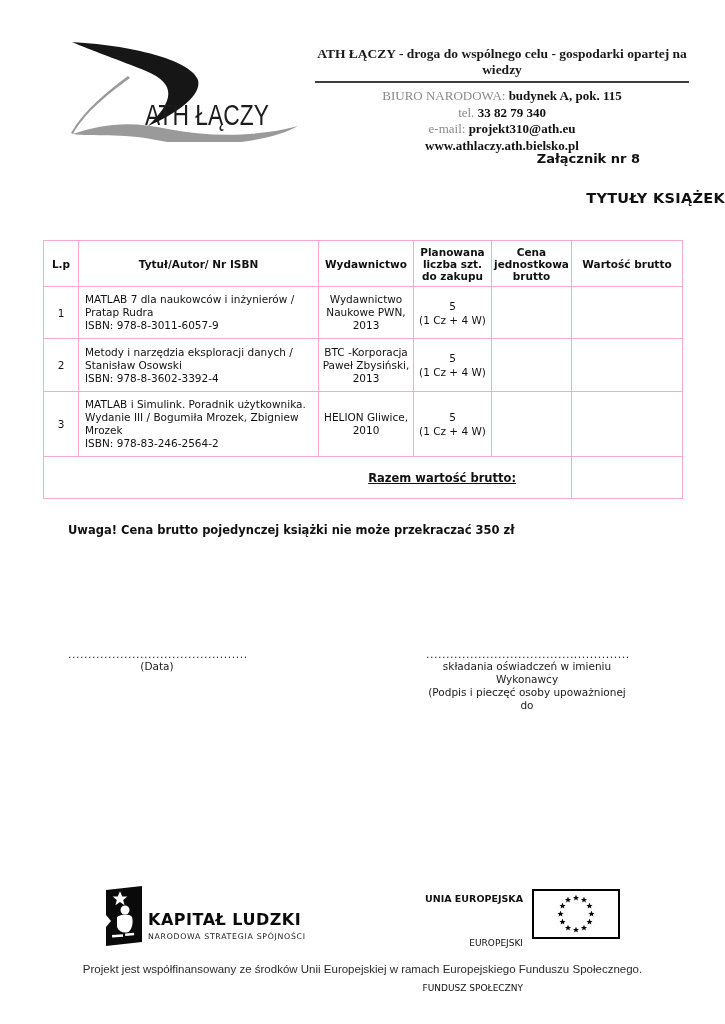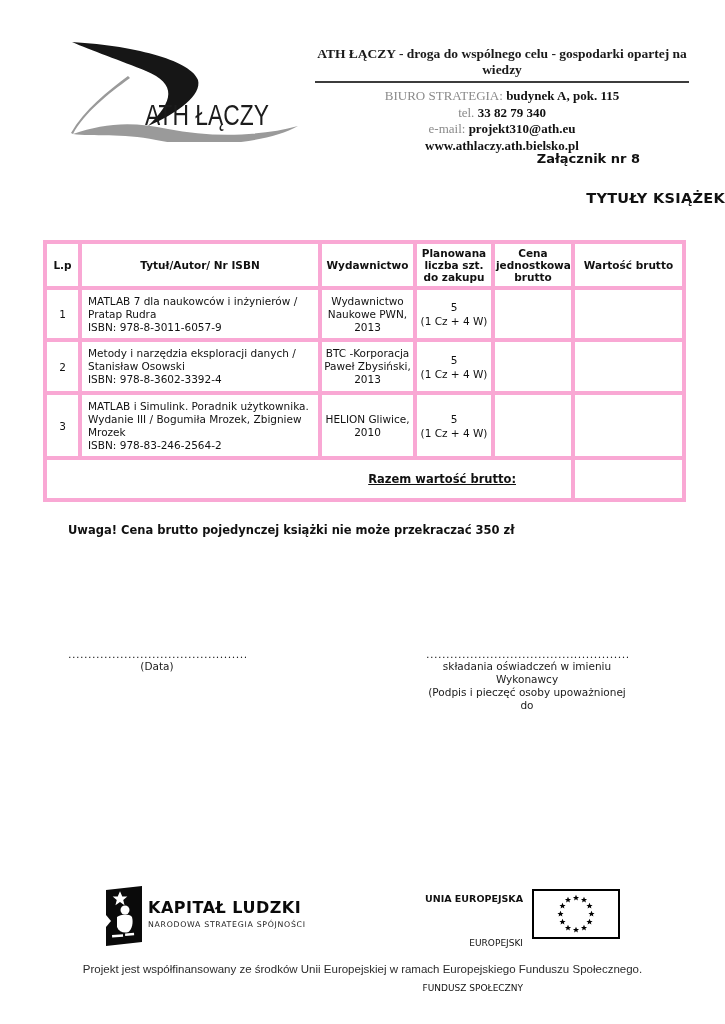--- a/index.html
+++ b/index.html
@@ -36,21 +36,21 @@
     position: absolute; left: 0; top: 190px; width: 725px;
     text-align: right; font-size: 14.5px; font-weight: bold; letter-spacing: 0.3px;
   }
 
   
   table.books {
     position: absolute; left: 43px; top: 240px;
     width: 639px; border-collapse: collapse; table-layout: fixed;
     font-size: 10.5px; color: #111;
   }
-  table.books td, table.books th { border: 4px solid #f9a8d4; vertical-align: middle; }
+  table.books td, table.books th { border: 1px solid #f9a8d4; vertical-align: middle; }
   table.books th {
     font-size: 10.5px; font-weight: bold; text-align: center; padding: 2px 1px;
   }
   tr.r-head { height: 46px; }
   tr.r1 { height: 52px; }
   tr.r2 { height: 53px; }
   tr.r3 { height: 65px; }
   tr.r-total { height: 42px; }
   td.c-lp { text-align: center; }
   td.c-title { padding: 3px 6px; line-height: 13px; }
@@ -73,21 +73,21 @@
   .sig-sign { left: 426px; width: 202px; }
   .dots {
     font-size: 11px; line-height: 10px; letter-spacing: 0.5px;
     white-space: nowrap; overflow: hidden; color: #222;
   }
   .sig-label { font-size: 10.5px; line-height: 13px; color: #1a1a1a; }
 
   
   .kl-flag-svg { position: absolute; left: 98px; top: 885px; }
   .kl-text { position: absolute; left: 148px; top: 898px; }
-  .kl-title { font-size: 16px; font-weight: bold; letter-spacing: 0.5px; color: #0a0a0a; }
+  .kl-title { font-size: 16px; font-weight: bold; letter-spacing: 0.5px; color: #0a0a0a; margin-top: 12px; }
   .kl-sub { margin-top: 3px; font-size: 7.8px; letter-spacing: 0.7px; color: #222; }
 
   .eu-text {
     position: absolute; left: 323px; top: 893px; width: 200px;
     text-align: right; line-height: 11px;
   }
   .eu-l1 { font-size: 9.5px; font-weight: bold; }
   .eu-l2, .eu-l3 { font-size: 9px; margin-top: 34px; }
   .eu-flag-svg { position: absolute; left: 532px; top: 889px; }
 
@@ -105,21 +105,21 @@
   <svg class="logo-svg" width="232" height="102" viewBox="0 0 232 102">
     <path d="M2,2 C70,6 122,22 128,40 C132,55 108,73 78,86 C104,61 107,44 76,31 C52,21 20,10 2,2 Z" fill="#161616"></path>
     <path d="M60,38 C38,54 14,73 3,94 C34,83 62,81 98,89 C142,98 192,96 228,86 C196,104 128,109 86,100 C52,93 22,97 3,94 L1,93 C14,70 38,51 58,36 Z" fill="#9a9a9a"></path>
     <text x="75" y="85" font-family="Liberation Sans, sans-serif" font-size="30" textLength="124" lengthAdjust="spacingAndGlyphs" fill="#1c1c1c">ATH ŁĄCZY</text>
   </svg>
 
   <div class="hdr-right">
     <div class="tagline">ATH ŁĄCZY - droga do wspólnego celu - gospodarki opartej na wiedzy</div>
     <div class="tagline-rule"></div>
     <div class="contact">
-      <div><span class="lbl">BIURO STRATEGIA:</span> <span class="val">budynek A, pok. 115</span></div>
+      <div><span class="lbl">BIURO NARODOWA:</span> <span class="val">budynek A, pok. 115</span></div>
       <div><span class="lbl">tel.</span> <span class="val">33 82 79 340</span></div>
       <div><span class="lbl">e-mail:</span> <span class="val">projekt310@ath.eu</span></div>
       <div class="val">www.athlaczy.ath.bielsko.pl</div>
     </div>
   </div>
 
   <div class="attachment">Załącznik nr 8</div>
   <h1 class="doc-title">TYTUŁY KSIĄŻEK</h1>
 
   <table class="books">

